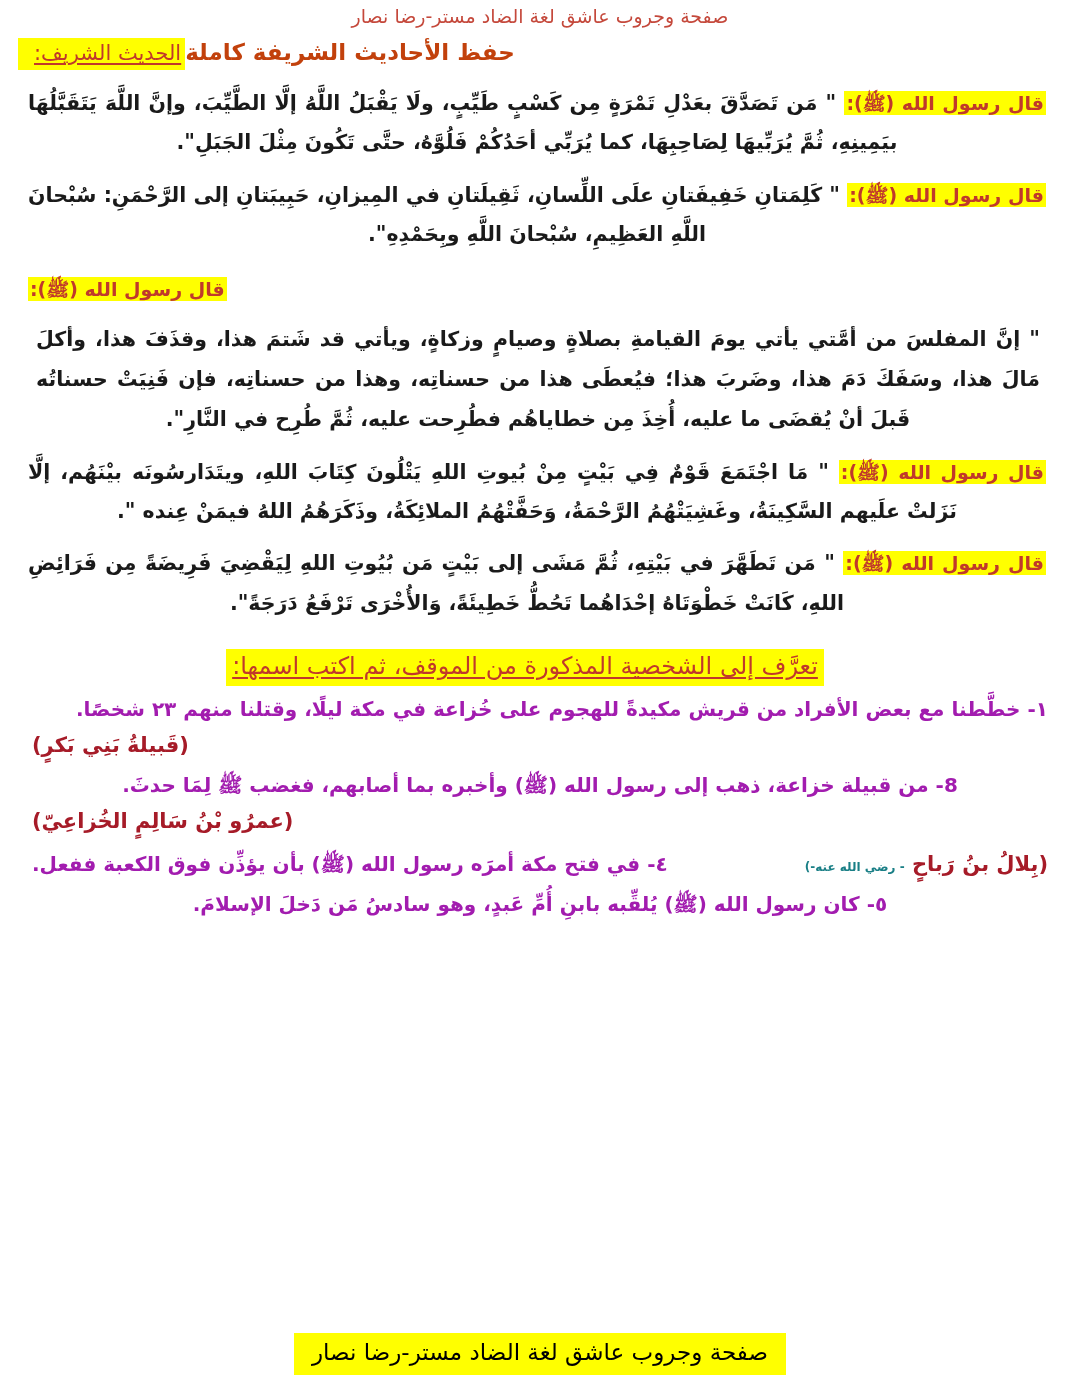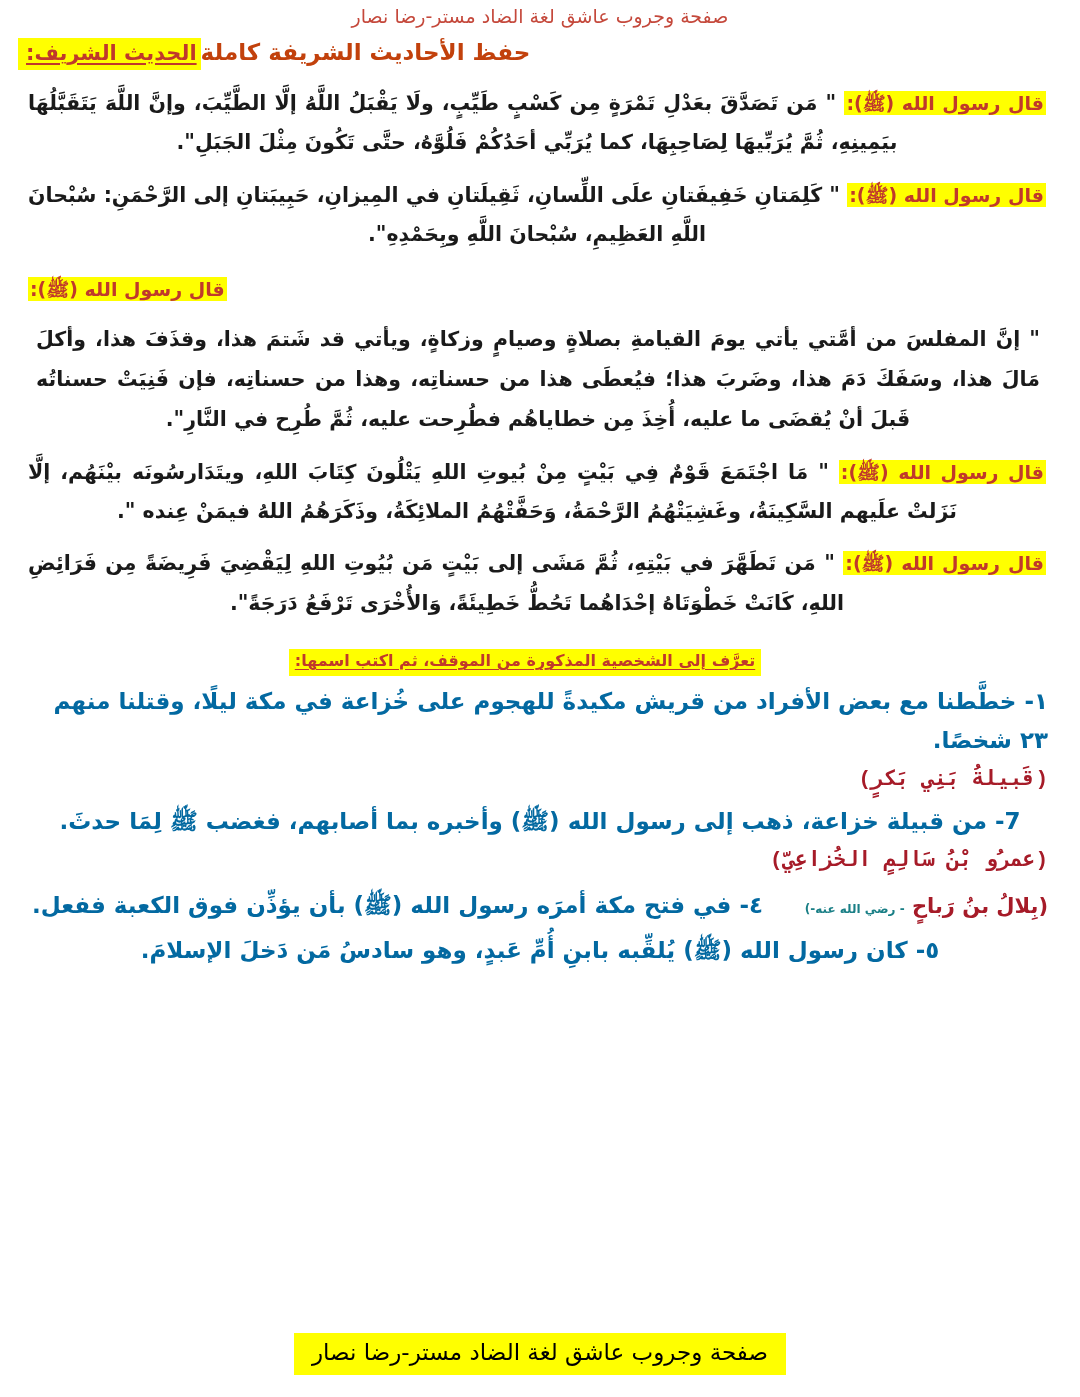--- a/index.html
+++ b/index.html
@@ -44,24 +44,24 @@
     flex-direction: row-reverse;
     justify-content: flex-start;
     align-items: flex-start;
     margin-top: 10px;
     padding-right: 18px;
   }
   .section-title {
     background: #ffff00;
     color: #c0392b;
     font-size: 21px;
-    font-weight: bold;
+    font-weight: normal;
     text-decoration: underline;
     text-underline-offset: 3px;
-    padding: 2px 4px 4px 8px;
+    padding: 2px 4px 4px 16px;
     white-space: nowrap;
     line-height: 1.25;
   }
   .main-title {
     color: #c2410c;
     font-size: 23px;
     font-weight: bold;
     margin-right: 126px;
     white-space: nowrap;
     line-height: 1.25;
@@ -110,53 +110,53 @@
 
   
   .subsection-wrap {
     text-align: center;
     margin-top: 26px;
   }
   .subsection-title {
     display: inline-block;
     background: #ffff00;
     color: #c0392b;
-    font-size: 16px;
-    font-weight: bold;
+    font-size: 24px;
+    font-weight: normal;
     text-decoration: underline;
     text-underline-offset: 3px;
     padding: 2px 6px 4px 6px;
     line-height: 1.3;
     margin-right: 30px;
   }
 
   
   .qa { margin-top: 6px; }
   .question {
-    font-size: 23px;
-    font-weight: bold;
-    color: #0369a1;
+    font-size: 20px;
+    font-weight: bold;
+    color: #a21caf;
     line-height: 1.7;
     padding: 0 14px;
   }
   .q1 { text-align: right; }
   .q2 { text-align: center; }
   .q3 { text-align: center; }
   .q4 { text-align: center; }
   .q5 { text-align: center; }
 
   .answer {
     color: #a61b28;
     font-size: 21px;
     font-weight: bold;
     line-height: 1.5;
     padding: 0 14px;
     margin-top: 4px;
   }
-  .answer.left  { text-align: right; font-family: Liberation Mono, monospace; }
+  .answer.left  { text-align: left; }
   .answer .honorific {
     color: #1a7f86;
     font-size: 12px;
     font-weight: bold;
   }
 
   
   .row-inline {
     display: flex;
     flex-direction: row-reverse;
@@ -226,21 +226,21 @@
   <div class="subsection-wrap">
     <span class="subsection-title">تعرَّف إلى الشخصية المذكورة من الموقف، ثم اكتب اسمها:</span>
   </div>
 
   <div class="qa">
     <div class="question q1">١- خطَّطنا مع بعض الأفراد من قريش مكيدةً للهجوم على خُزاعة في مكة ليلًا، وقتلنا منهم ٢٣ شخصًا.</div>
     <div class="answer left">(قَبيلةُ بَنِي بَكرٍ)</div>
   </div>
 
   <div class="qa">
-    <div class="question q2">7- من قبيلة خزاعة، ذهب إلى رسول الله (ﷺ) وأخبره بما أصابهم، فغضب ﷺ لِمَا حدثَ.</div>
+    <div class="question q2">8- من قبيلة خزاعة، ذهب إلى رسول الله (ﷺ) وأخبره بما أصابهم، فغضب ﷺ لِمَا حدثَ.</div>
     <div class="answer left">(عمرُو بْنُ سَالِمٍ الخُزاعِيّ)</div>
   </div>
 
 
   <div class="row-inline">
     <div class="question q4">٤- في فتح مكة أمرَه رسول الله (ﷺ) بأن يؤذِّن فوق الكعبة ففعل.</div>
     <div class="answer">
       <span>(بِلالُ بنُ رَباحٍ</span>
       <span class="honorific">- رضي الله عنه-)</span>
     </div>

